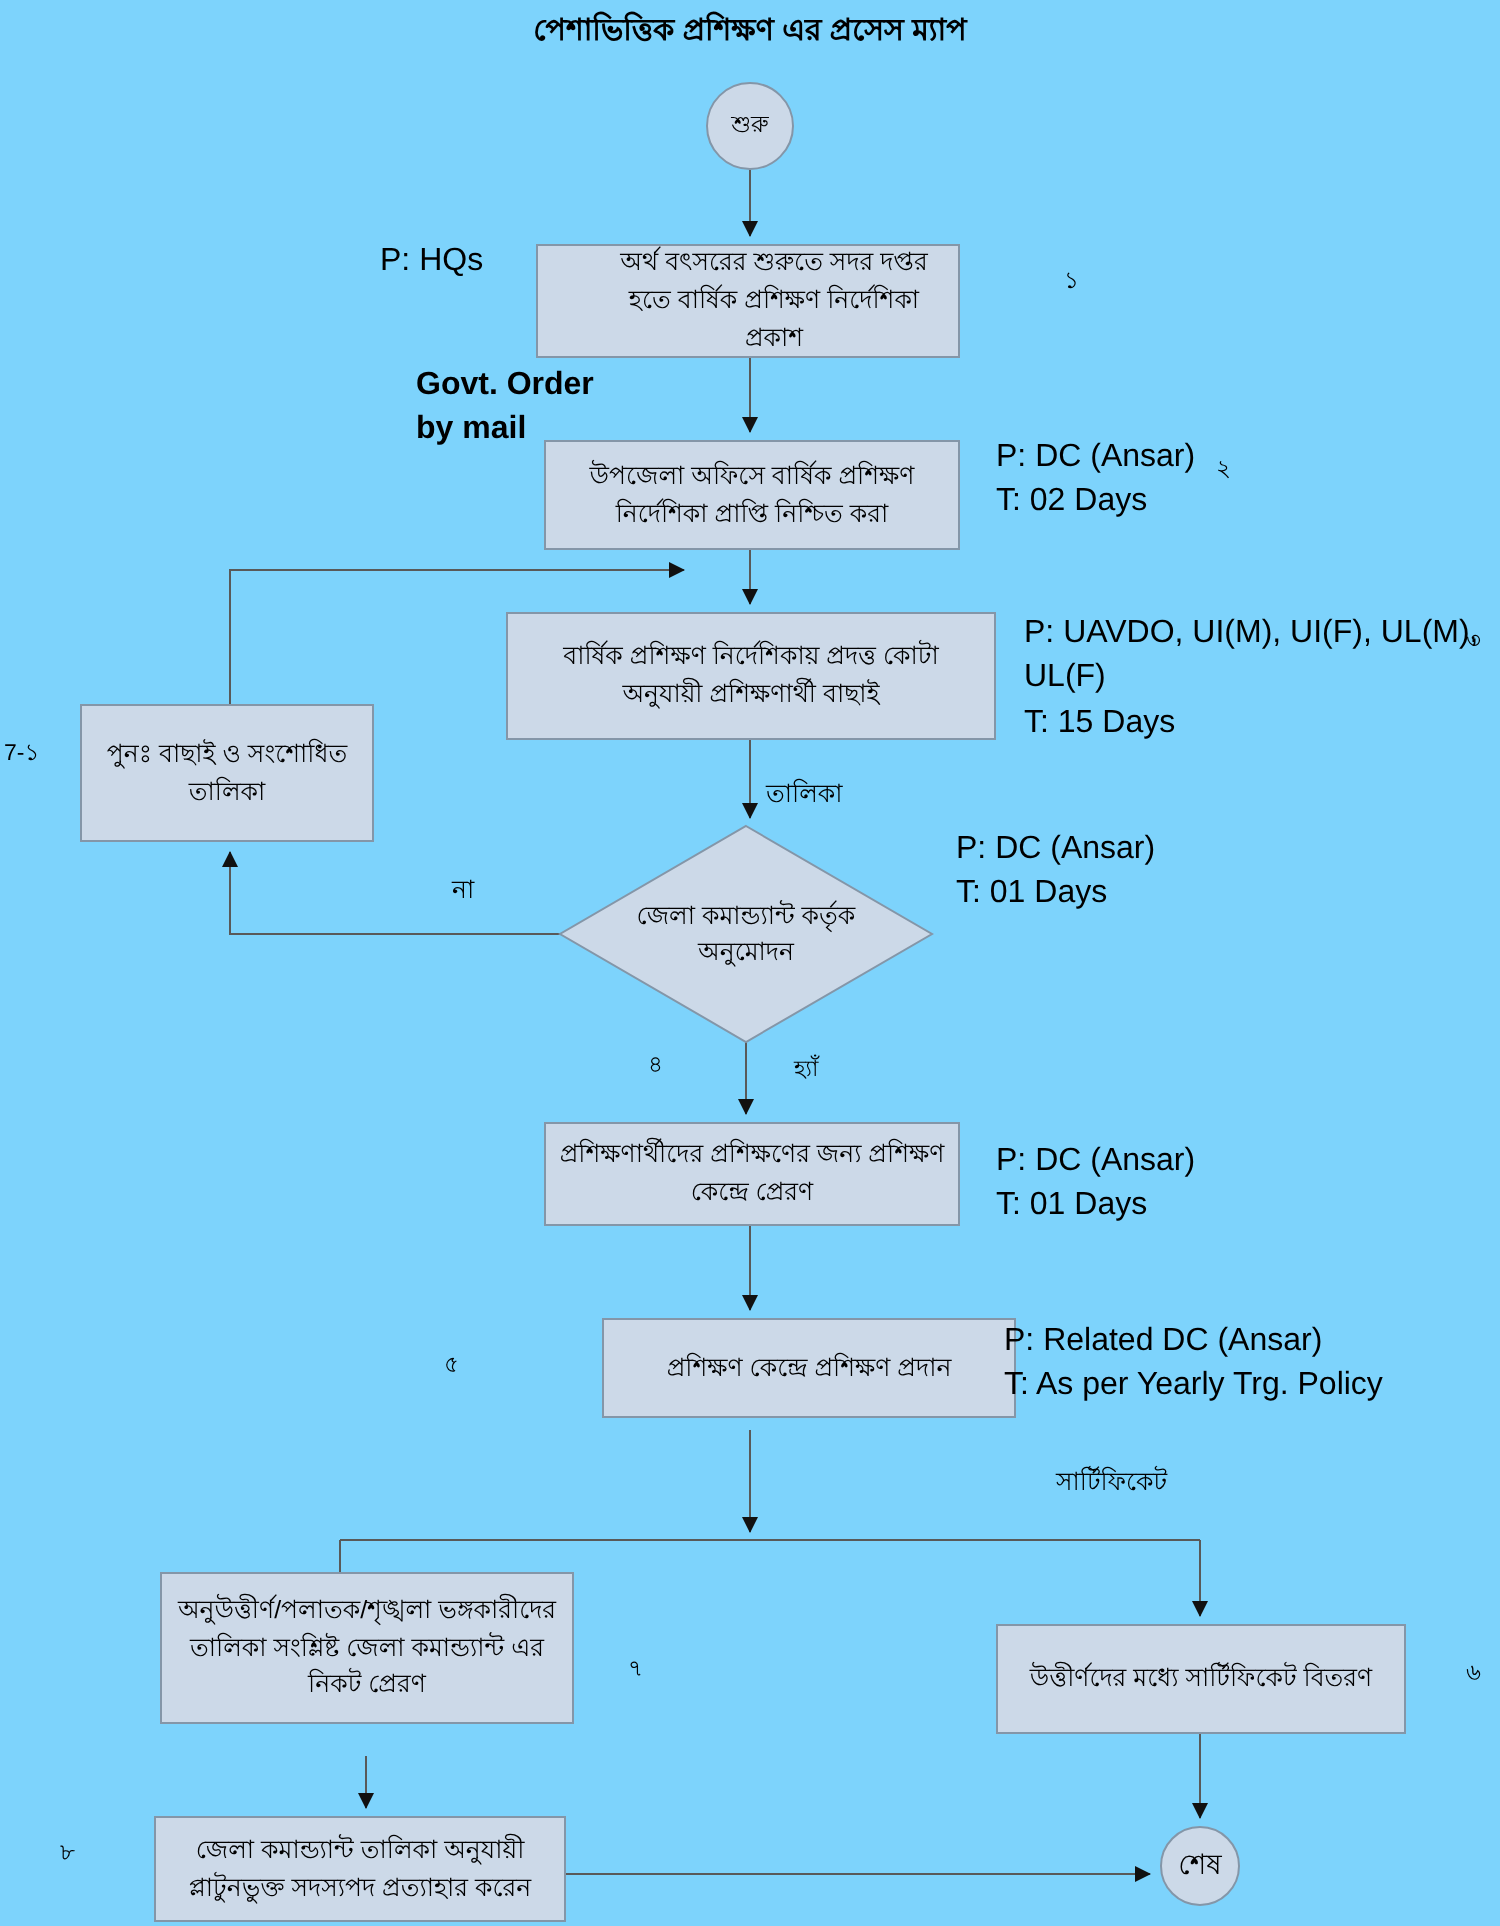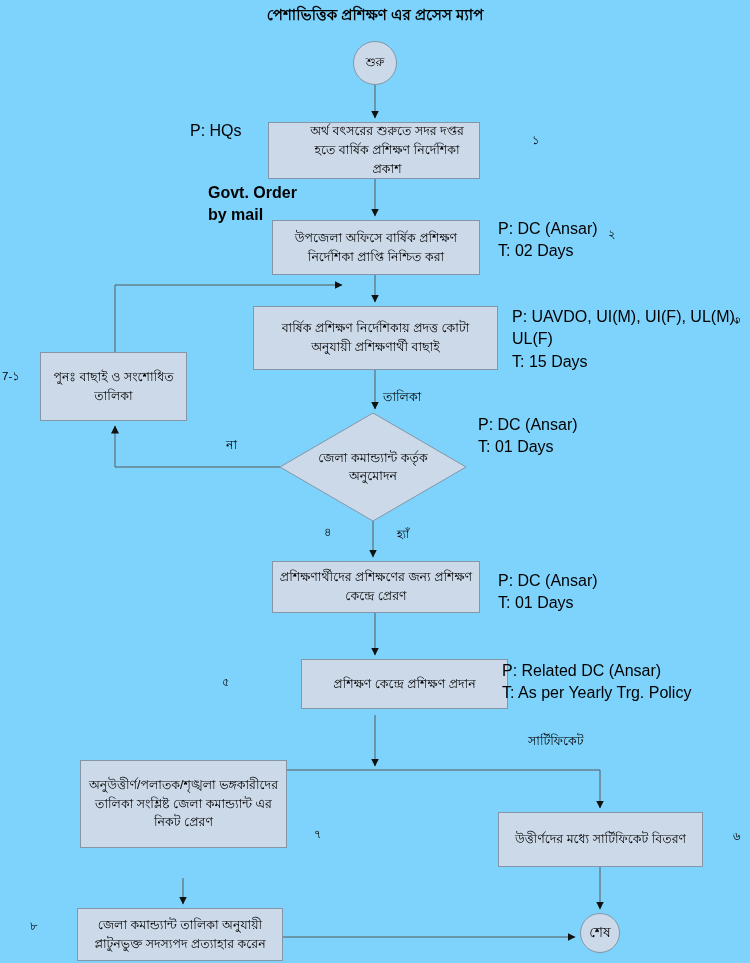--- a/index.html
+++ b/index.html
@@ -97,21 +97,21 @@
   </div>
 
   <div class="box" style="left:272px;top:561px;width:208px;height:52px;">
     <span>প্রশিক্ষণার্থীদের প্রশিক্ষণের জন্য প্রশিক্ষণ কেন্দ্রে প্রেরণ</span>
   </div>
 
   <div class="box" style="left:273px;top:659px;width:207px;height:50px;margin-left:28px;">
     <span>প্রশিক্ষণ কেন্দ্রে প্রশিক্ষণ প্রদান</span>
   </div>
 
-  <div class="box" style="left:80px;top:760px;width:207px;height:88px;">
+  <div class="box" style="left:80px;top:786px;width:207px;height:76px;">
     <span>অনুউত্তীর্ণ/পলাতক/শৃঙ্খলা ভঙ্গকারীদের তালিকা সংশ্লিষ্ট জেলা কমান্ড্যান্ট এর নিকট প্রেরণ</span>
   </div>
 
   <div class="box" style="left:498px;top:812px;width:205px;height:55px;">
     <span>উত্তীর্ণদের মধ্যে সার্টিফিকেট বিতরণ</span>
   </div>
 
   <div class="box" style="left:77px;top:908px;width:206px;height:53px;">
     <span>জেলা কমান্ড্যান্ট তালিকা অনুযায়ী প্লাটুনভুক্ত সদস্যপদ প্রত্যাহার করেন</span>
   </div>

